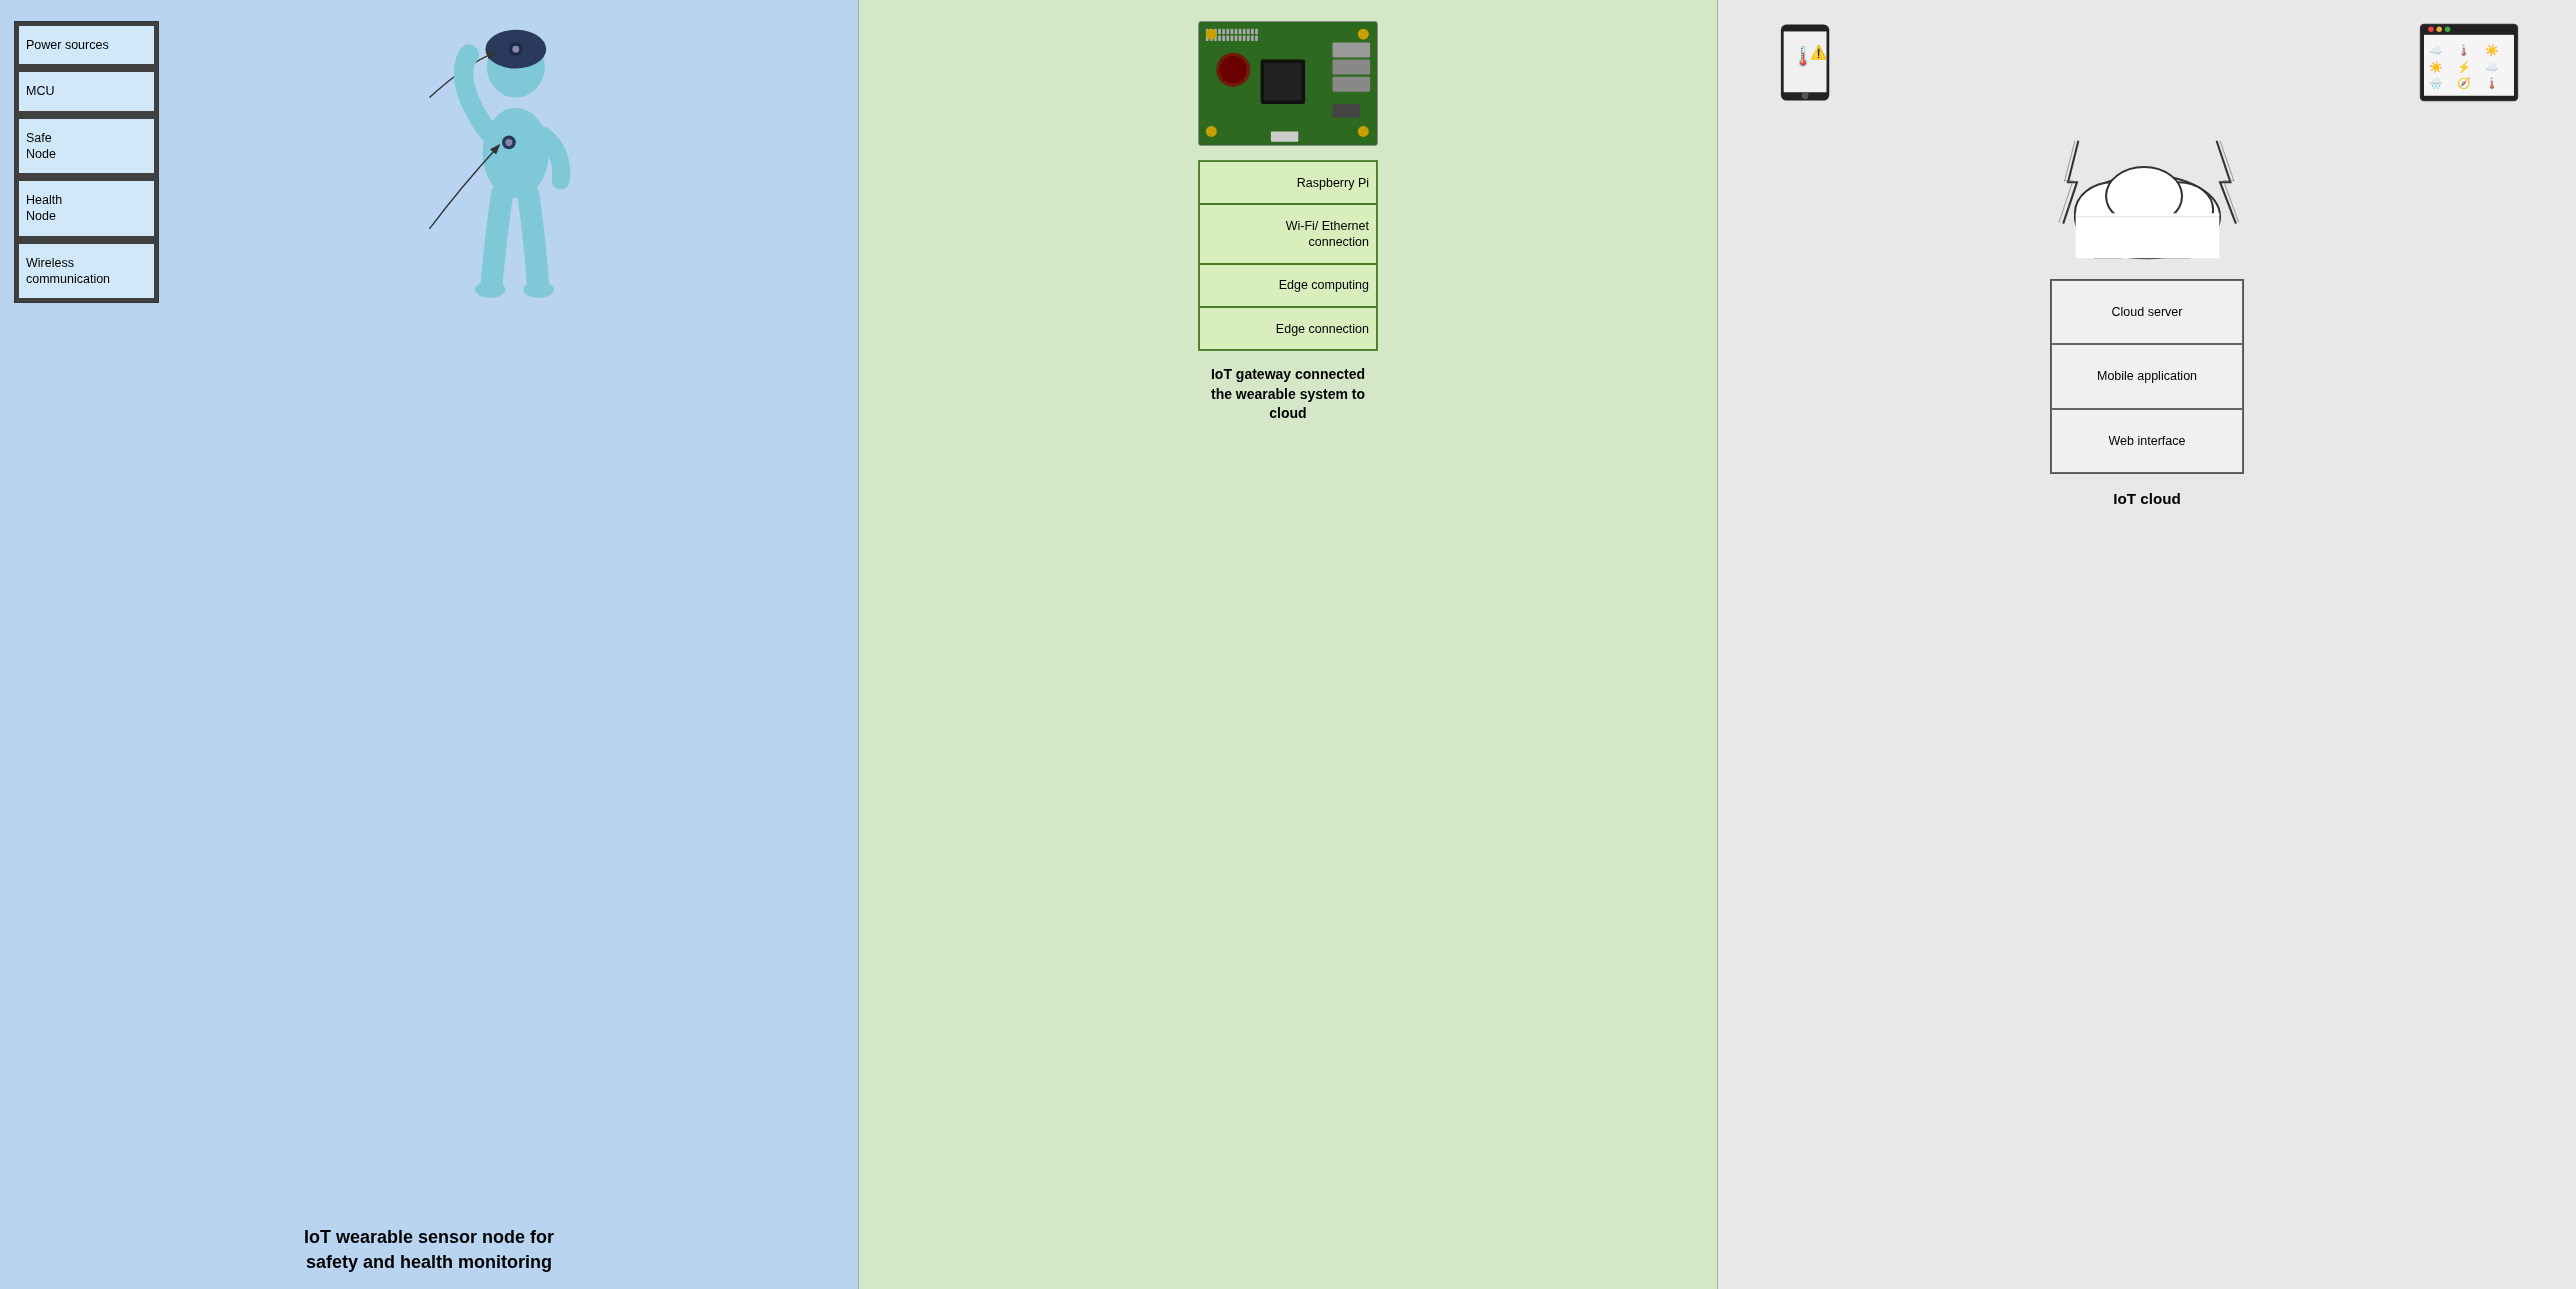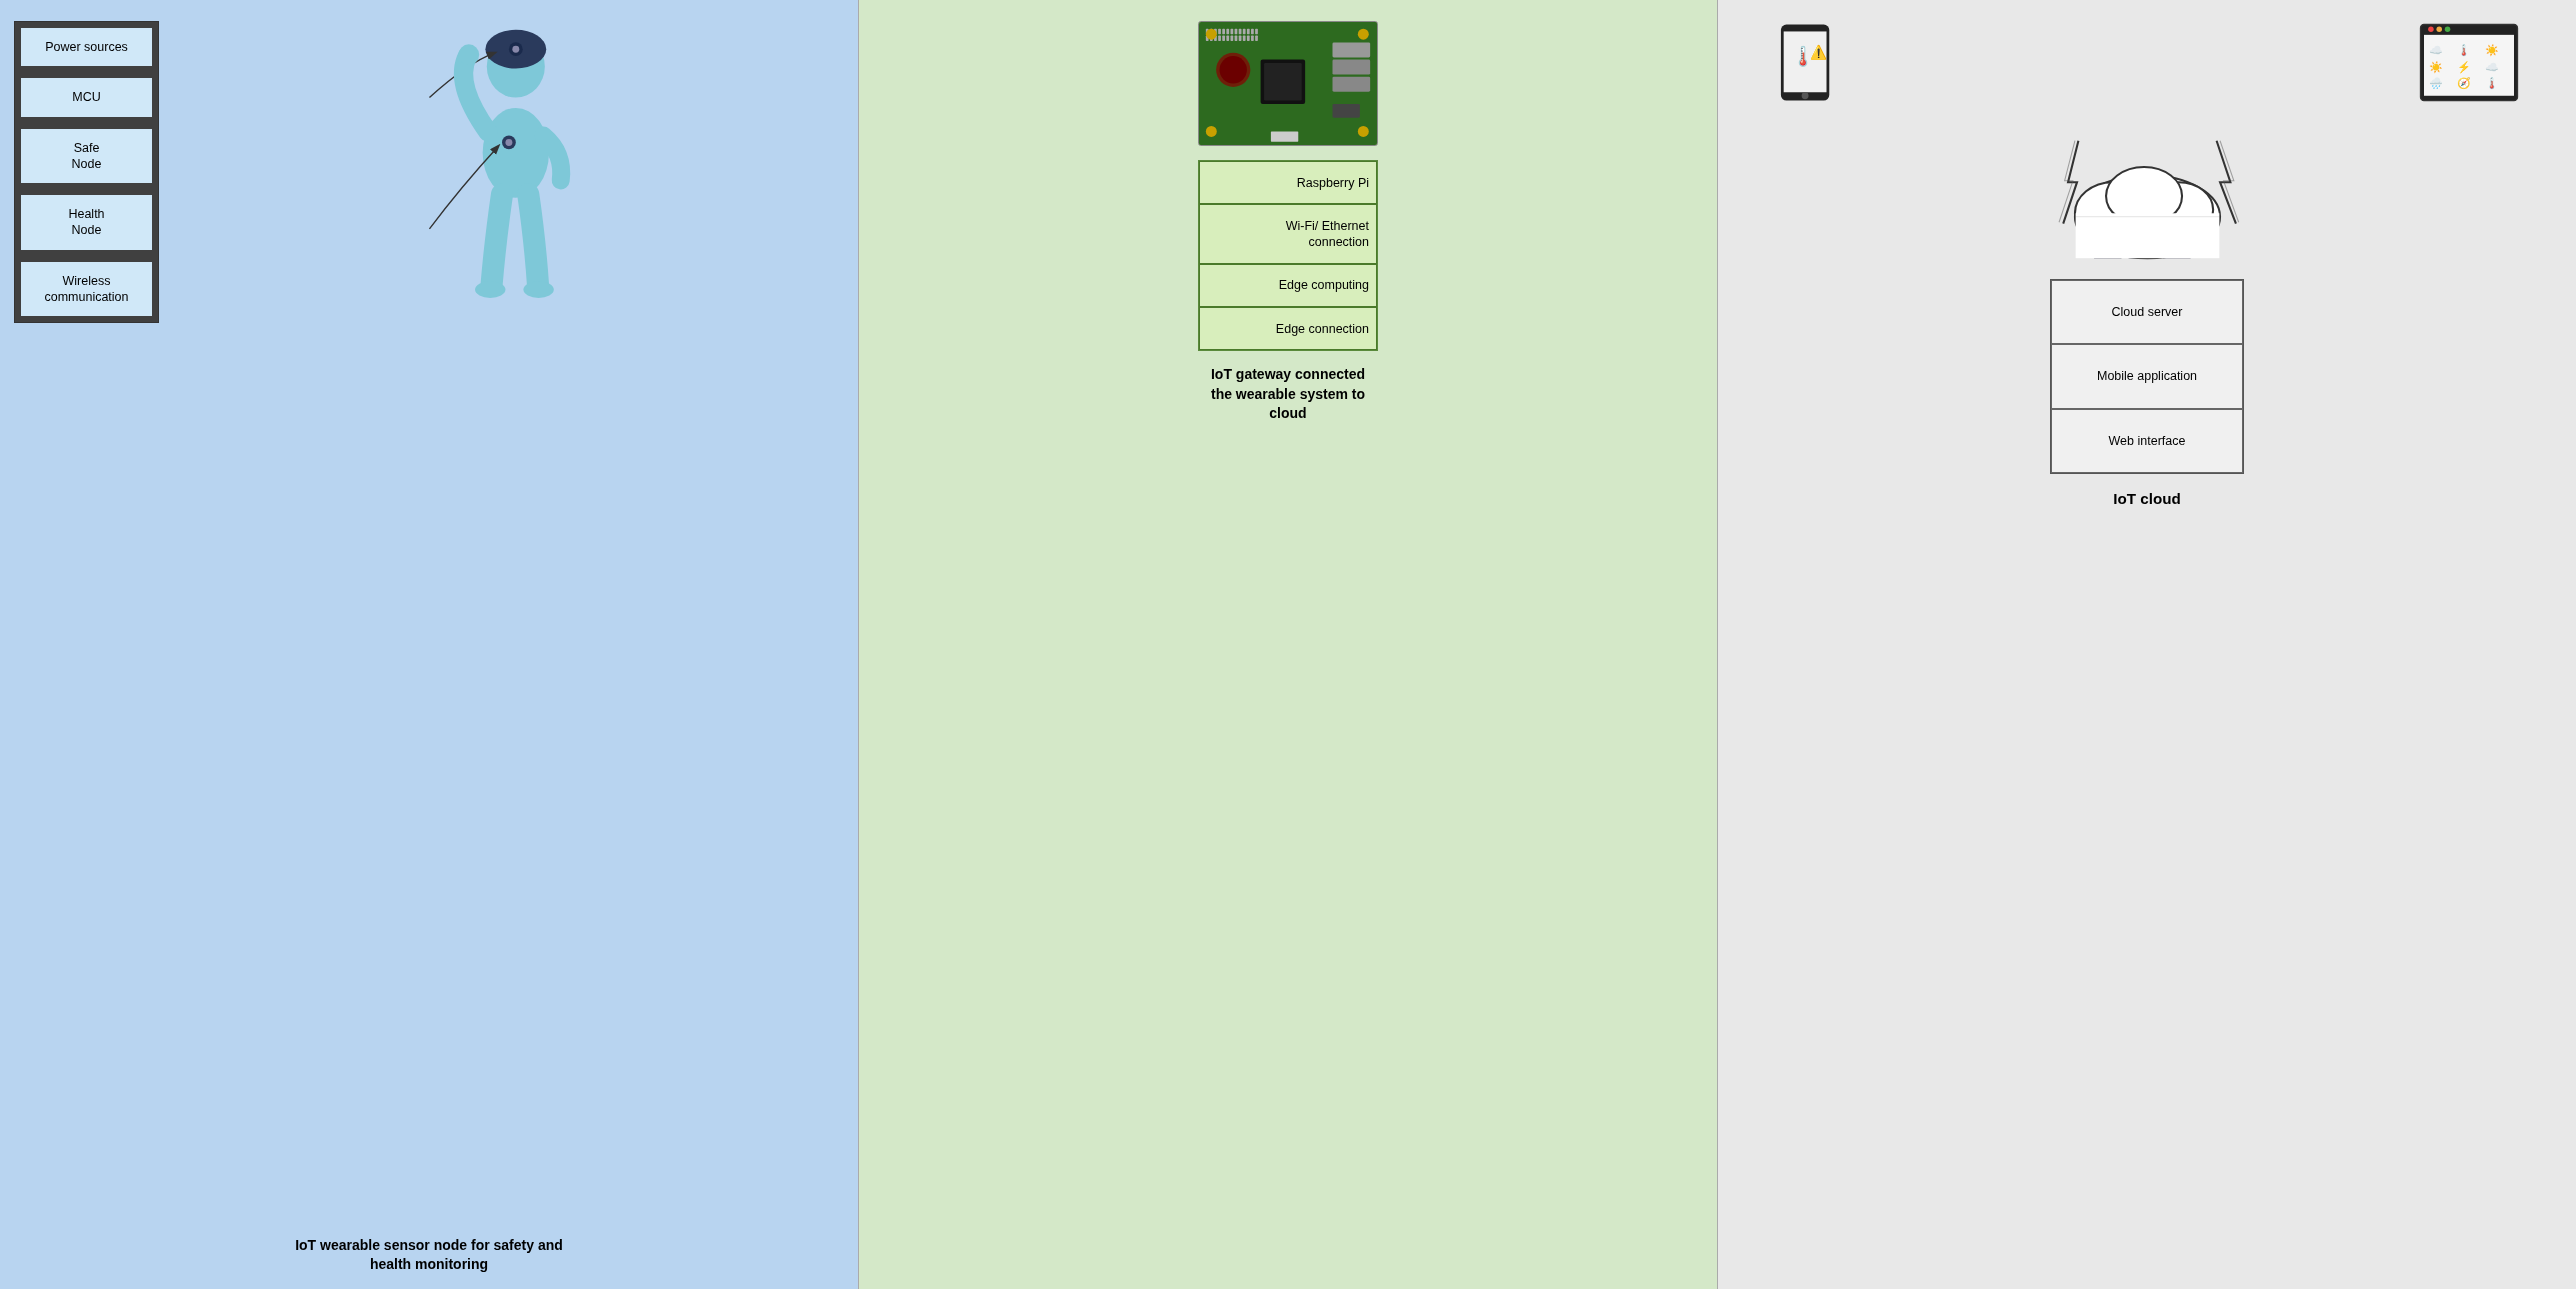--- a/index.html
+++ b/index.html
@@ -44,42 +44,42 @@
     .node-box {
       border: 1.4px solid #333;
       display: flex;
       flex-direction: column;
       gap: 0;
       width: 145px;
       flex-shrink: 0;
     }
 
     .node-item {
-      border: 6px solid #404040;
+      border: 4px solid #404040;
       background: #d0e8f8;
-      text-align: center;
-      padding: 11px 0;
+      text-align: left;
+      padding: 11px 7px;
       font-size: 12.5px;
       line-height: 1.3;
     }
 
     .figure-area {
       flex: 1;
       position: relative;
       display: flex;
       align-items: flex-start;
       justify-content: center;
       padding-top: 7px;
     }
 
     
     .left-caption {
       text-align: center;
       font-weight: bold;
-      font-size: 14px;
+      font-size: 18px;
       margin-top: 24px;
       line-height: 1.4;
       max-width: 277px;
     }
 
     
     .rpi-image-placeholder {
       width: 180px;
       height: 125px;
       background: linear-gradient(135deg, #5a8a3c 0%, #3d6b25 50%, #4a7a30 100%);

